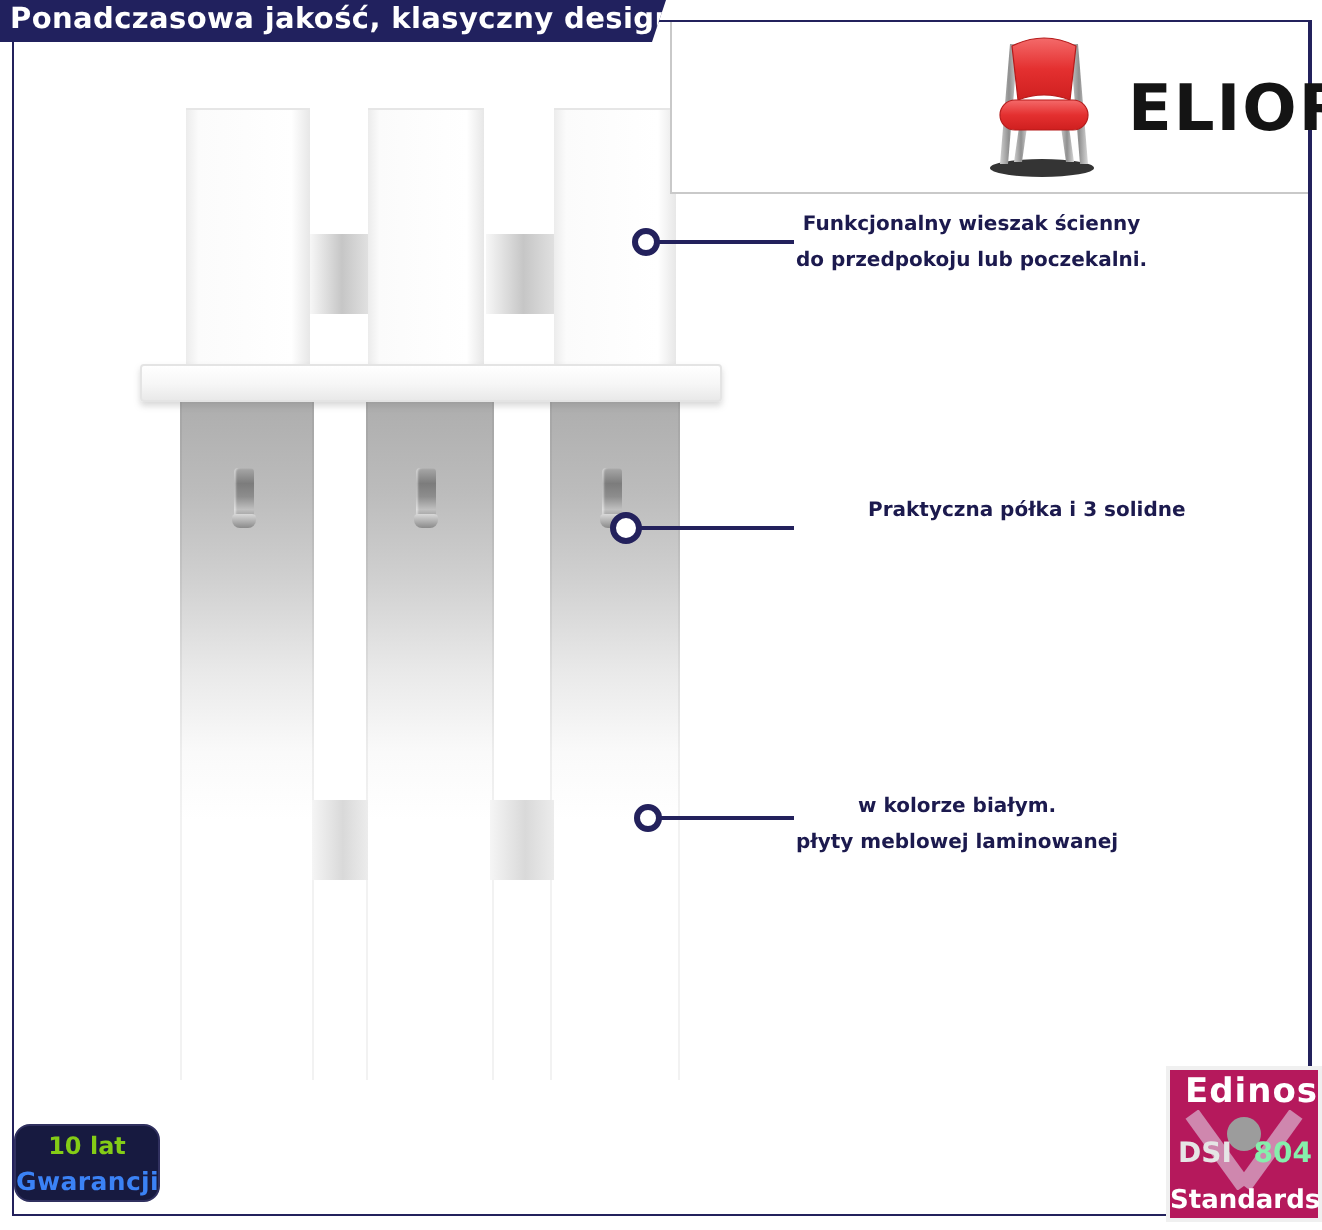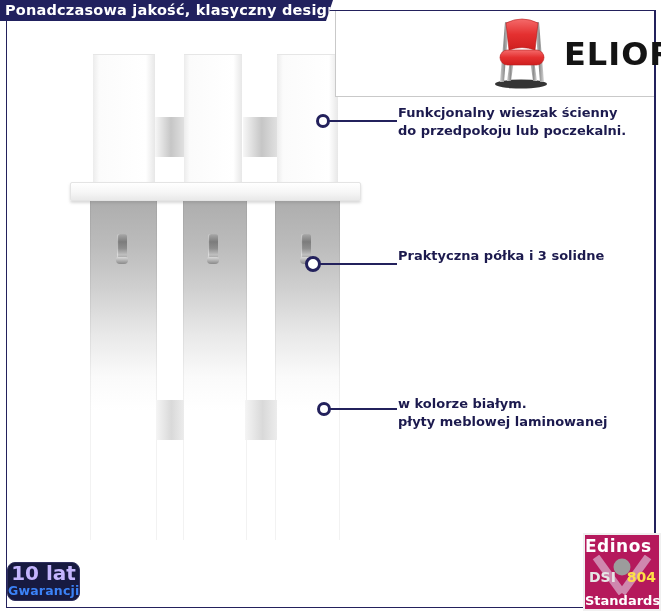--- a/index.html
+++ b/index.html
@@ -51,37 +51,37 @@
   .hook::after{content:'';position:absolute;bottom:-4px;left:-1px;width:12px;height:7px;
     background:linear-gradient(180deg,#d9d9d9,#8a8a8a);border-radius:2px 2px 4px 4px;}
   .h1{left:117px;top:234px;} .h2{left:208px;top:234px;} .h3{left:301px;top:234px;}
 
   
   .dot{position:absolute;width:14px;height:14px;box-sizing:border-box;border:3px solid #23215c;
        border-radius:50%;background:#fff;z-index:4;}
   .d1{left:316px;top:114px;} .d2{left:305px;top:256px;width:16px;height:16px;} .d3{left:317px;top:402px;}
   .cline{position:absolute;height:2px;background:#23215c;z-index:4;}
   .l1{left:329px;top:120px;width:68px;} .l2{left:320px;top:263px;width:77px;} .l3{left:330px;top:408px;width:67px;}
-  .note{position:absolute;left:398px;color:#1c1a4e;font-weight:bold;font-size:13px;
-        line-height:18px;z-index:4;white-space:nowrap;}
-  .n1{top:104px;} .n2{top:247px;} .n3{top:395px;}
+  .note{position:absolute;left:398px;color:#1c1a4e;font-weight:bold;font-size:10px;
+        line-height:18px;z-index:4;white-space:nowrap;text-align:center;}
+  .n1{top:104px;} .n2{top:247px;margin-left:36px;} .n3{top:395px;}
 
   
   .warranty{position:absolute;left:7px;top:562px;width:73px;height:39px;background:#171a40;
             border:1px solid #30305f;border-radius:8px;text-align:center;z-index:7;box-sizing:border-box;}
-  .w1{color:#c4b5fd;font-weight:bold;font-size:20px;line-height:19px;margin-top:1px;}
+  .w1{color:#84cc16;font-weight:bold;font-size:12px;line-height:19px;margin-top:1px;}
   .w2{color:#3b82f6;font-weight:bold;font-size:12.5px;line-height:15px;letter-spacing:.2px;}
 
   
   .edinos{position:absolute;left:583px;top:533px;width:78px;height:78px;background:#b5195c;
           border:2px solid #f0f0f0;box-sizing:border-box;z-index:7;}
-  .ed-name{color:#fff;font-weight:bold;font-size:17px;text-align:left;margin-top:1px;letter-spacing:.5px;}
+  .ed-name{color:#fff;font-weight:bold;font-size:17px;text-align:right;margin-top:1px;letter-spacing:.5px;}
   .ed-v{position:absolute;left:6px;top:20px;}
   .ed-dsi{position:absolute;left:4px;top:34px;color:#e5e5e5;font-weight:bold;font-size:14px;z-index:2;}
-  .ed-804{position:absolute;right:3px;top:34px;color:#fde047;font-weight:bold;font-size:14px;z-index:2;}
+  .ed-804{position:absolute;right:3px;top:34px;color:#86efac;font-weight:bold;font-size:14px;z-index:2;}
   .ed-std{position:absolute;bottom:1px;left:0;width:100%;color:#fff;
           font-weight:bold;font-size:13px;z-index:2;}
 </style>
 </head>
 <body>
 
 <div class="stage">
 
   <div class="frame"></div>
 

